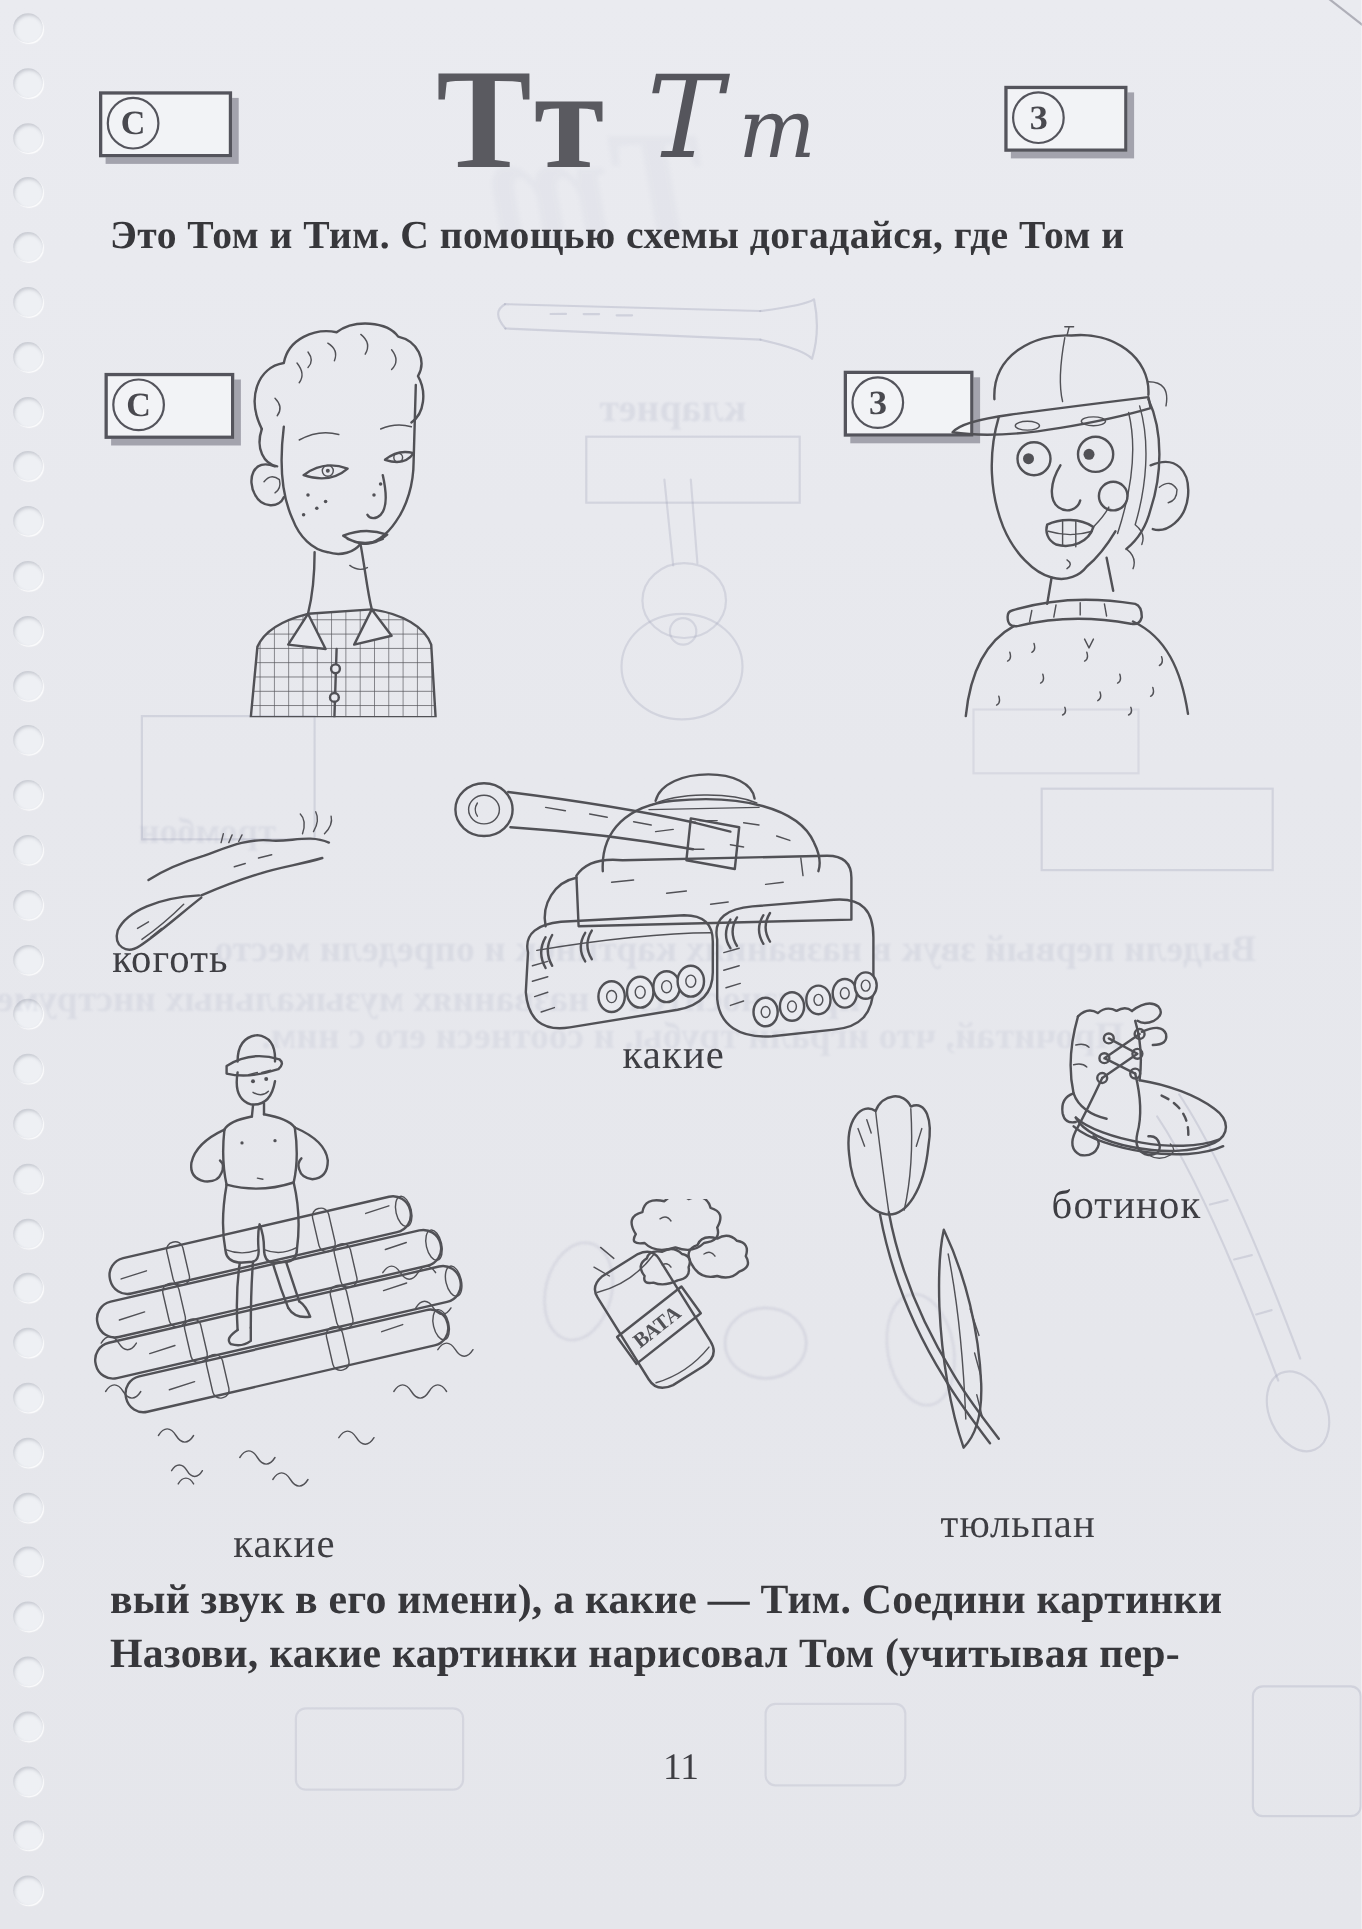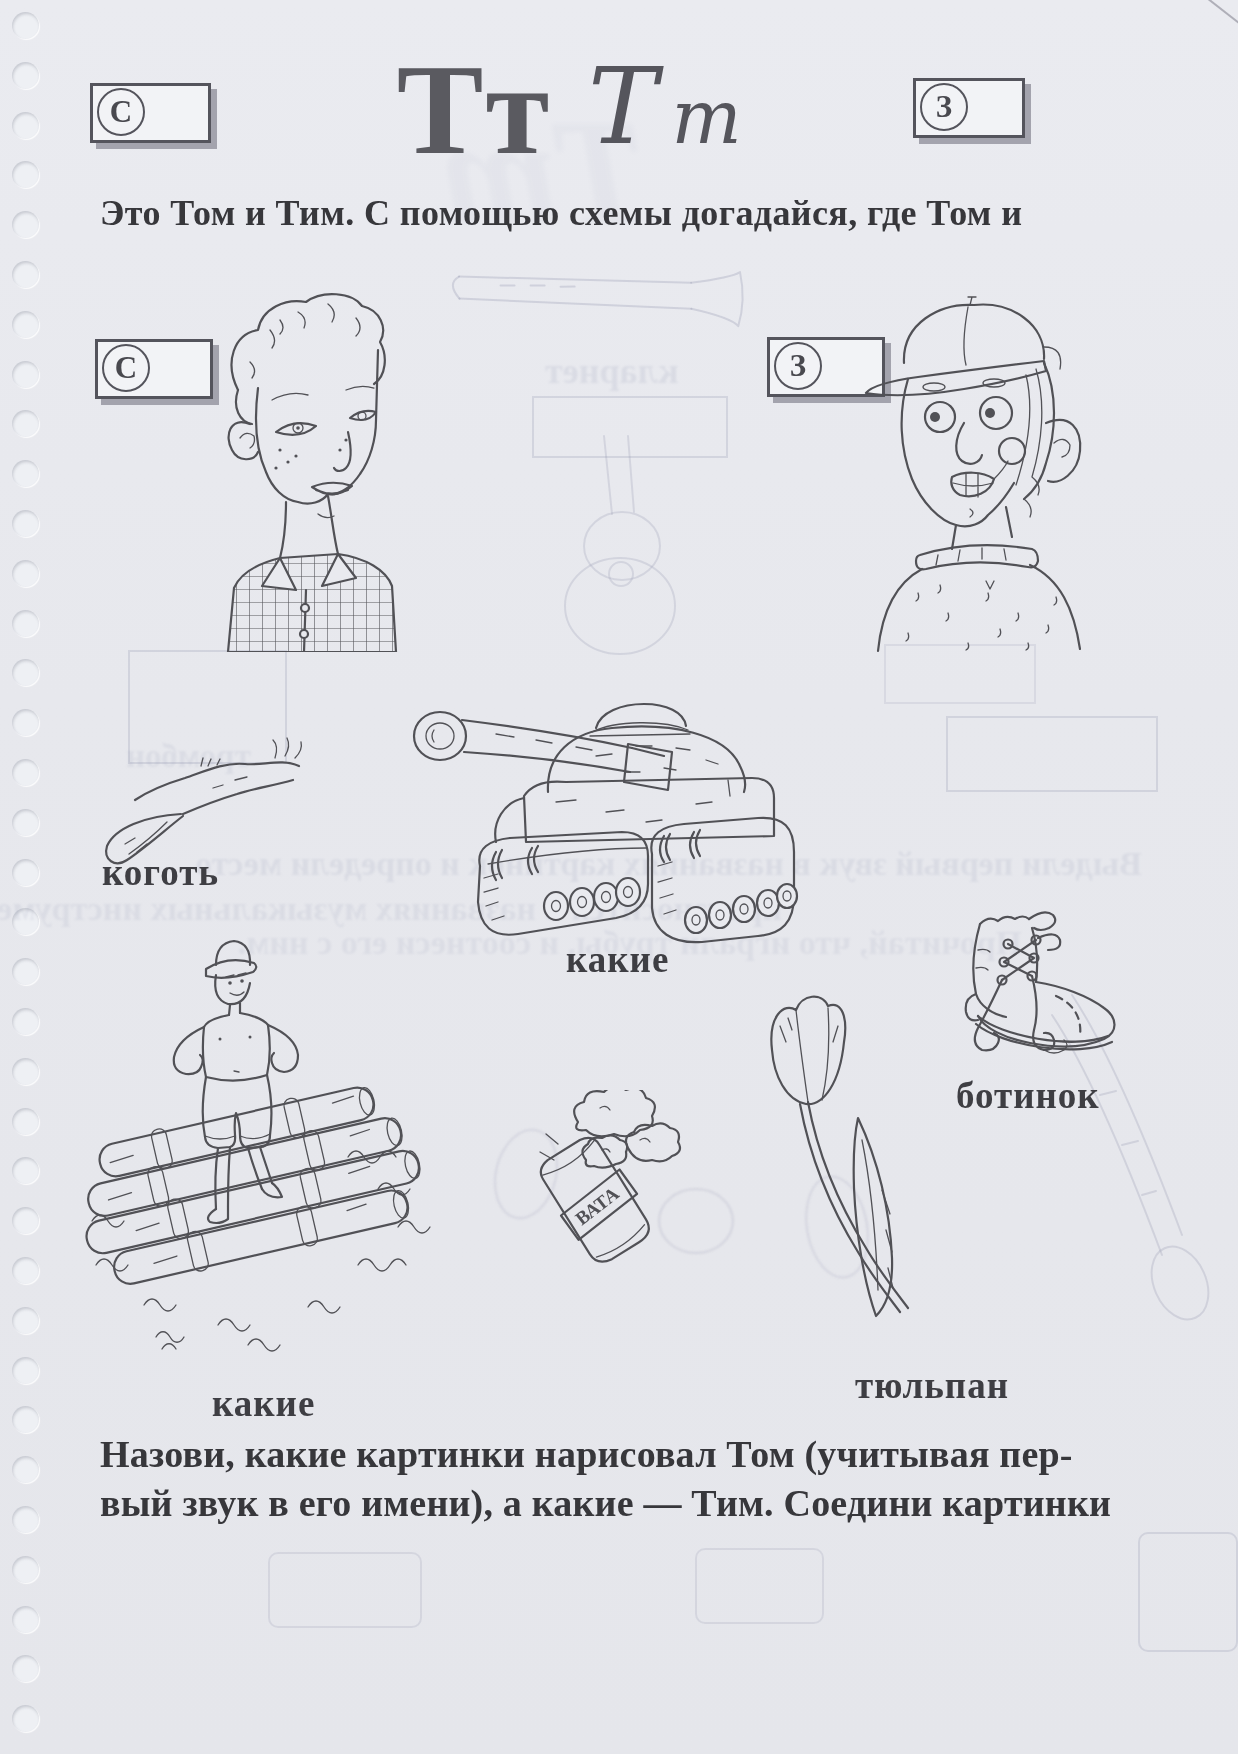--- a/index.html
+++ b/index.html
@@ -21,21 +21,21 @@
   .print-letters{position:absolute;left:368px;top:44px;width:212px;text-align:center;
         font-weight:bold;font-size:130px;line-height:1;color:#5a5a60;letter-spacing:2px;}
   .cursive{position:absolute;left:588px;top:52px;display:flex;align-items:baseline;gap:14px;
         font-family:"DejaVu Serif",serif;font-style:italic;color:#55555c;height:120px;}
   .cursive .cu{font-size:104px;line-height:110px;}
   .cursive .cl{font-size:74px;line-height:110px;}
   
   .para{position:absolute;left:100px;width:1085px;color:#37373b;font-weight:bold;}
   .para.top{top:190px;font-size:36px;line-height:46px;letter-spacing:.4px;}
   .para.bottom{top:1430px;font-size:38px;line-height:49px;letter-spacing:.2px;}
-  .pic-label{position:absolute;font-weight:bold;font-size:37px;color:#3e3e43;letter-spacing:1px;}
+  .pic-label{position:absolute;font-weight:normal;font-size:37px;color:#3e3e43;letter-spacing:1px;}
   .page-num{position:absolute;left:0;top:1588px;width:1238px;text-align:center;
         font-size:34px;color:#3e3e43;}
   
   .ghost{position:absolute;color:#8289a8;font-weight:bold;white-space:nowrap;
          filter:blur(1.1px);}
   .mirror{transform:scaleX(-1);}
   .gbox{position:absolute;border:2px solid rgba(125,130,158,.20);filter:blur(.6px);}
   .gellipse{position:absolute;border:2px solid rgba(125,130,158,.18);border-radius:50%;filter:blur(1px);}
   .corner-line{position:absolute;left:1178px;top:8px;width:86px;height:0;
          border-top:2px solid #9b9ba6;transform:rotate(38deg);opacity:.75;}
@@ -406,18 +406,19 @@
     <path class="s" d="M42,60 C38,26 54,12 66,20 C72,4 92,2 98,16 C112,10 118,28 114,52 C110,92 94,116 76,114 C56,110 44,86 42,60 Z"></path>
     <path class="s thin" d="M66,20 C70,56 74,84 78,112 M98,18 C100,52 98,84 92,110 M50,36 l6,16 M58,28 l4,12 M108,36 l-5,16"></path>
     <path class="s" d="M70,114 C80,168 102,220 128,262 C142,286 158,306 170,322"></path>
     <path class="s" d="M78,112 C88,166 110,216 136,258 C150,282 166,302 178,318"></path>
     <path class="s" d="M128,128 C148,170 160,220 162,268 C163,298 156,316 146,326 C134,292 126,244 124,198 C123,168 124,146 128,128 Z"></path>
     <path class="s thin" d="M132,150 C142,200 146,250 148,300 M152,200 l8,24 M156,240 l6,22 M158,278 l5,20"></path>
   </svg>
   <div class="pic-label" style="left:855px;top:1364px;">тюльпан</div>
 
   <div class="para bottom">
+    <div>вый звук в его имени), а какие — Тим. Соедини картинки</div>
     <div>Назови, какие картинки нарисовал Том (учитывая пер-</div>
-    <div>вый звук в его имени), а какие — Тим. Соедини картинки</div>
-  </div>
-
+  </div>
+
+  <div class="page-num">11</div>
 
 </div>
 
 </body></html>

